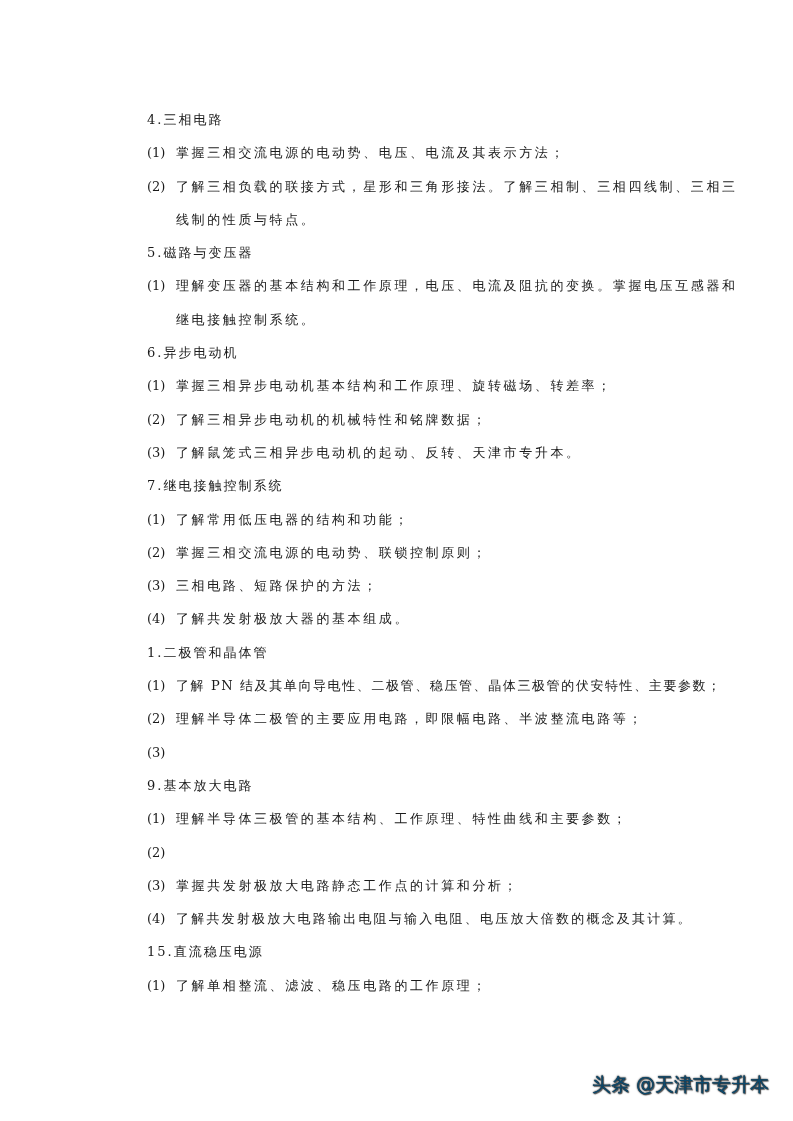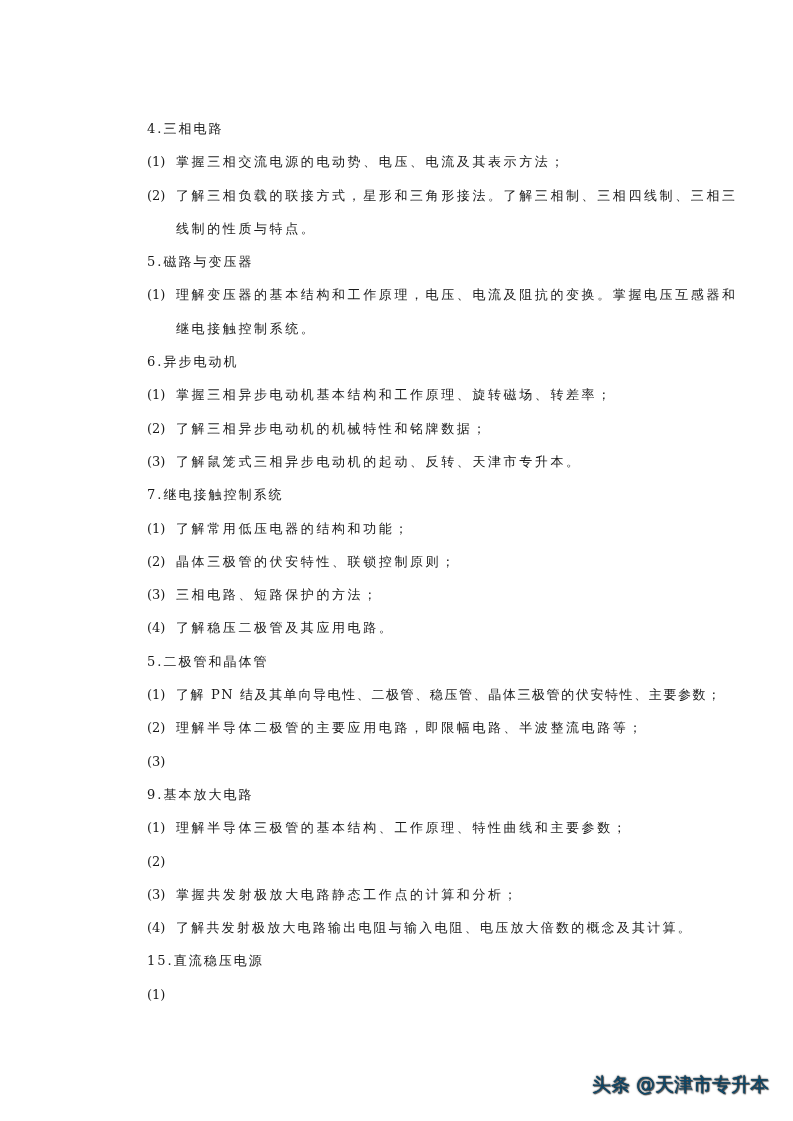--- a/index.html
+++ b/index.html
@@ -6,21 +6,21 @@
     body {
       width: 793px; height: 1121px;
       background: #ffffff;
       position: relative;
       overflow: hidden;
       font-family: "DejaVu Serif", "Liberation Serif", serif;
       color: #1a1a1a;
     }
     .page {
       position: absolute;
-      left: 147px; top: 112px;
+      left: 147px; top: 103px;
       width: 540px;
     }
     .line {
       height: 33.3px;
       line-height: 33.3px;
       font-size: 13px;
       white-space: nowrap;
       letter-spacing: 2.6px;
     }
     .heading { letter-spacing: 2px; }
@@ -76,32 +76,32 @@
     <span class="txt">了解鼠笼式三相异步电动机的起动、反转、天津市专升本。</span>
   </div>
 
   <div class="line heading">7.继电接触控制系统</div>
   <div class="line item">
     <span class="num">(1)</span>
     <span class="txt">了解常用低压电器的结构和功能；</span>
   </div>
   <div class="line item">
     <span class="num">(2)</span>
-    <span class="txt">晶体三极管的伏安特性、联锁控制原则；</span>
+    <span class="txt">掌握三相交流电源的电动势、联锁控制原则；</span>
   </div>
   <div class="line item">
     <span class="num">(3)</span>
     <span class="txt">三相电路、短路保护的方法；</span>
   </div>
   <div class="line item">
     <span class="num">(4)</span>
-    <span class="txt">了解稳压二极管及其应用电路。</span>
+    <span class="txt">了解共发射极放大器的基本组成。</span>
   </div>
 
-  <div class="line heading">5.二极管和晶体管</div>
+  <div class="line heading">1.二极管和晶体管</div>
   <div class="line item">
     <span class="num">(1)</span>
     <span class="txt" style="letter-spacing:1.6px">了解 PN 结及其单向导电性、二极管、稳压管、晶体三极管的伏安特性、主要参数；</span>
   </div>
   <div class="line item">
     <span class="num">(2)</span>
     <span class="txt">理解半导体二极管的主要应用电路，即限幅电路、半波整流电路等；</span>
   </div>
   <div class="line item">
     <span class="num">(3)</span>
@@ -120,16 +120,17 @@
     <span class="txt">掌握共发射极放大电路静态工作点的计算和分析；</span>
   </div>
   <div class="line item">
     <span class="num">(4)</span>
     <span class="txt" style="letter-spacing:2.2px">了解共发射极放大电路输出电阻与输入电阻、电压放大倍数的概念及其计算。</span>
   </div>
 
   <div class="line heading">15.直流稳压电源</div>
   <div class="line item">
     <span class="num">(1)</span>
+    <span class="txt">了解单相整流、滤波、稳压电路的工作原理；</span>
   </div>
 </div>
 
 <div class="watermark">头条 @天津市专升本</div>
 
 </body></html>

